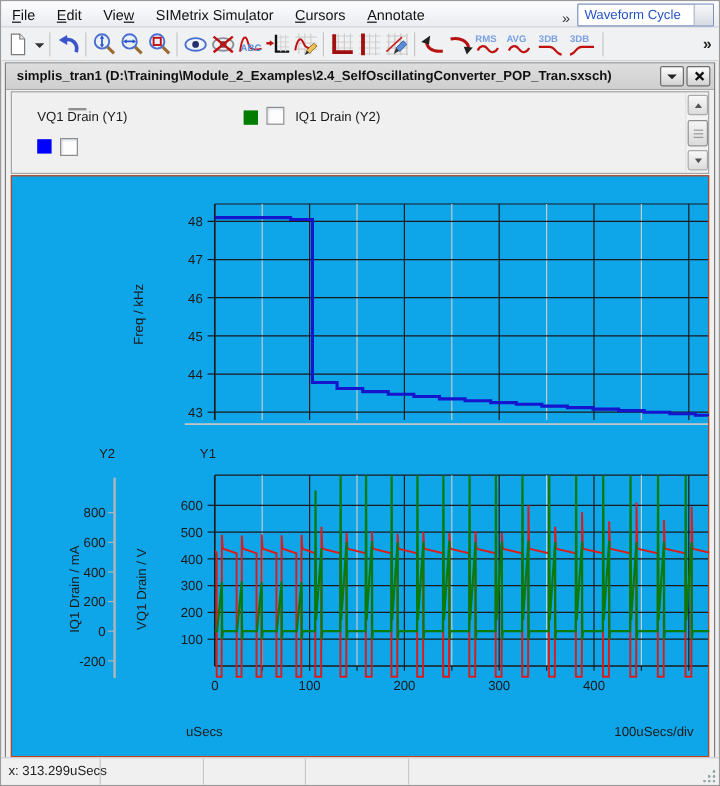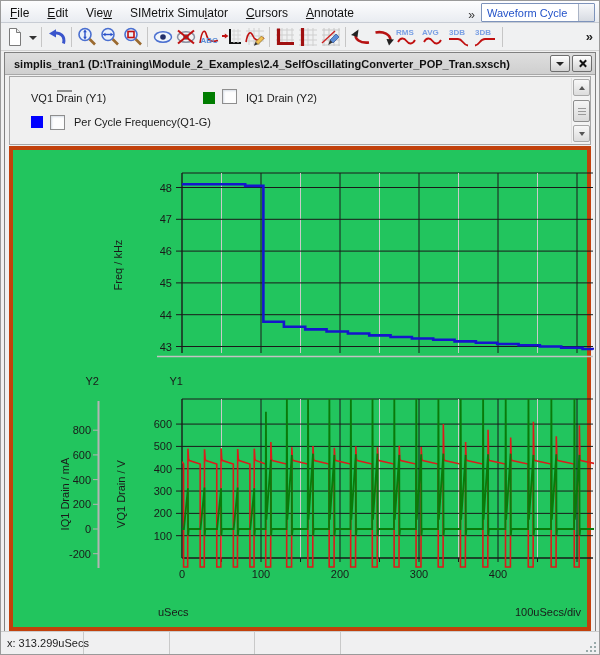--- a/index.html
+++ b/index.html
@@ -46,21 +46,21 @@
   .scrollbar{position:absolute;top:1px;bottom:1px;right:1px;width:17px;background:#f3f3f3;border-left:1px solid #e0e0e0;}
   .sb-btn{position:absolute;left:1px;width:15px;height:15px;border:1px solid #a9a9a9;border-radius:2px;
     background:linear-gradient(#f8f8f8,#dcdcdc);display:flex;align-items:center;justify-content:center;}
   .sb-up{top:1px;} .sb-down{bottom:1px;}
   .sb-thumb{position:absolute;left:1px;top:22px;width:15px;height:20px;border:1px solid #8e8e8e;border-radius:2px;
     background:linear-gradient(#f5f5f5,#dadada);display:flex;flex-direction:column;align-items:center;justify-content:center;gap:2px;}
   .sb-thumb i{display:block;width:8px;height:1px;background:#9a9a9a;}
   .tri-up-s{width:0;height:0;border-left:3.5px solid transparent;border-right:3.5px solid transparent;border-bottom:4px solid #555;}
   .tri-down-s{width:0;height:0;border-left:3.5px solid transparent;border-right:3.5px solid transparent;border-top:4px solid #555;}
   
-  .graph-area{position:absolute;left:4px;right:4px;top:93px;bottom:2px;background:#22c55e;border:4px solid #c2410c;text-decoration:underline;}
+  .graph-area{position:absolute;left:4px;right:4px;top:93px;bottom:2px;background:#0ea5e9;border:1px solid #c2410c;text-decoration:underline;}
   #graph-svg{position:absolute;left:0;top:0;}
   #graph-svg text{font-family:"Liberation Sans",sans-serif;font-size:11px;fill:#1a1a1a;}
   
   .statusbar{position:absolute;left:0;right:0;bottom:0;height:22px;background:#f0f0f1;
     border-top:1px solid #cccccc;display:flex;align-items:stretch;font-size:11px;color:#222;}
   .sb-cell{border-right:1px solid #c9c9c9;display:flex;align-items:center;padding:0 6px;white-space:nowrap;box-sizing:border-box;}
   .grip{position:absolute;right:2px;bottom:2px;width:11px;height:11px;
     background:
       radial-gradient(circle at 9px 2px,#9aa 1px,transparent 1.4px),
       radial-gradient(circle at 9px 6px,#9aa 1px,transparent 1.4px),
@@ -288,21 +288,20 @@
           <span class="legend-label">VQ1 Drain (Y1)</span>
         </div>
         <div class="legend-item" style="left: 193px; top: 13px; align-items: flex-end;">
           <span class="swatch" style="background: rgb(0, 125, 0);"></span>
           <span class="checkbox"></span>
           <span class="legend-label">IQ1 Drain (Y2)</span>
         </div>
         <div class="legend-item" style="left: 21px; top: 38px;">
           <span class="swatch" style="background: rgb(0, 0, 255);"></span>
           <span class="checkbox"></span>
-          <span class="legend-label">Per Cycle Frequency(Q1-G)</span>
         </div>
       </div>
     <div class="scrollbar">
       <div class="sb-btn sb-up">
           <span class="tri-up-s"></span>
         </div>
       <div class="sb-thumb">
           <i></i>
           <i></i>
           <i></i>

